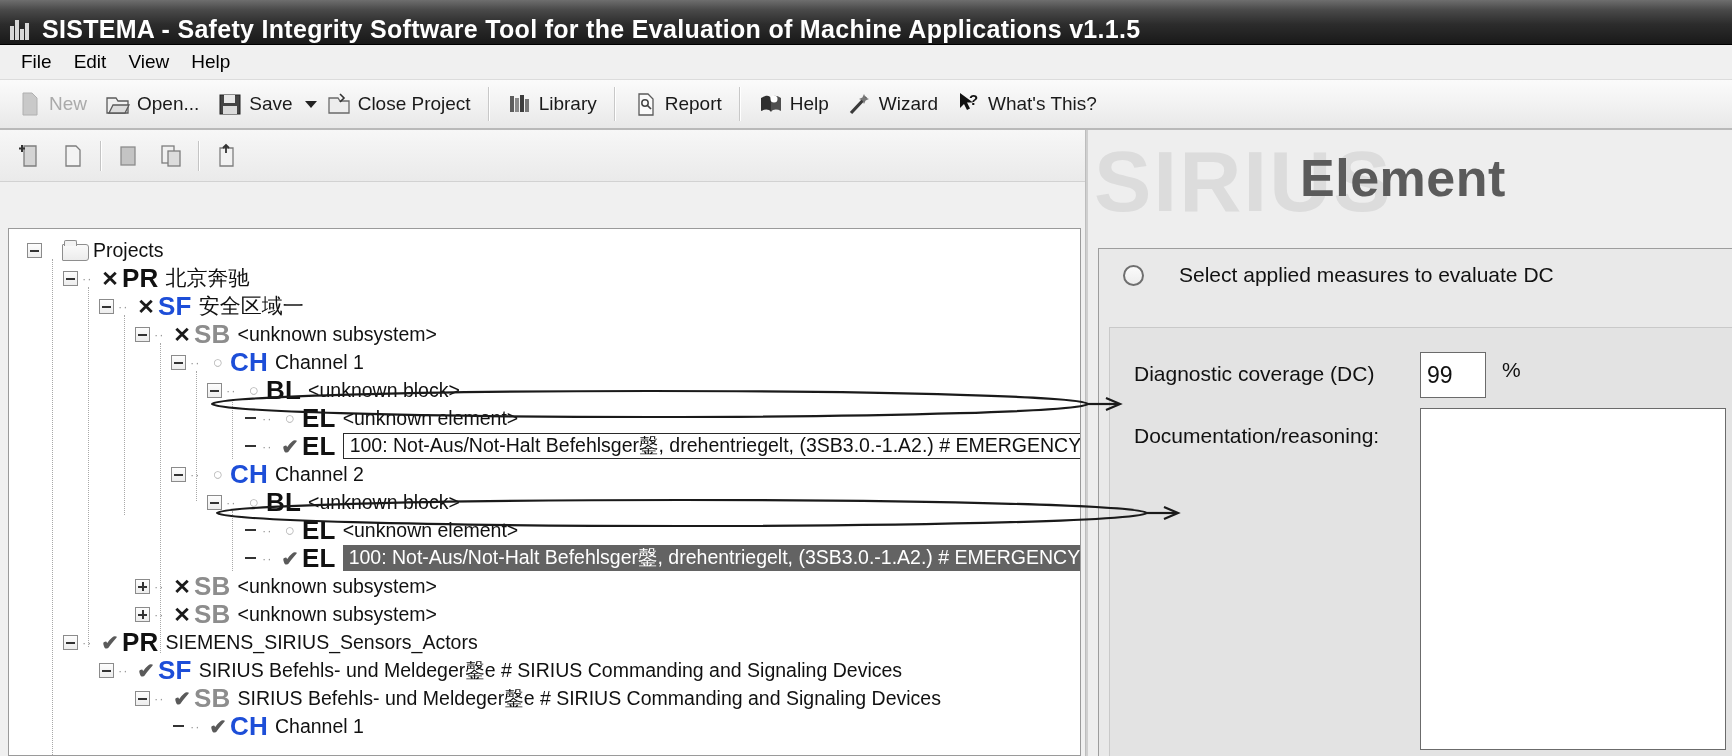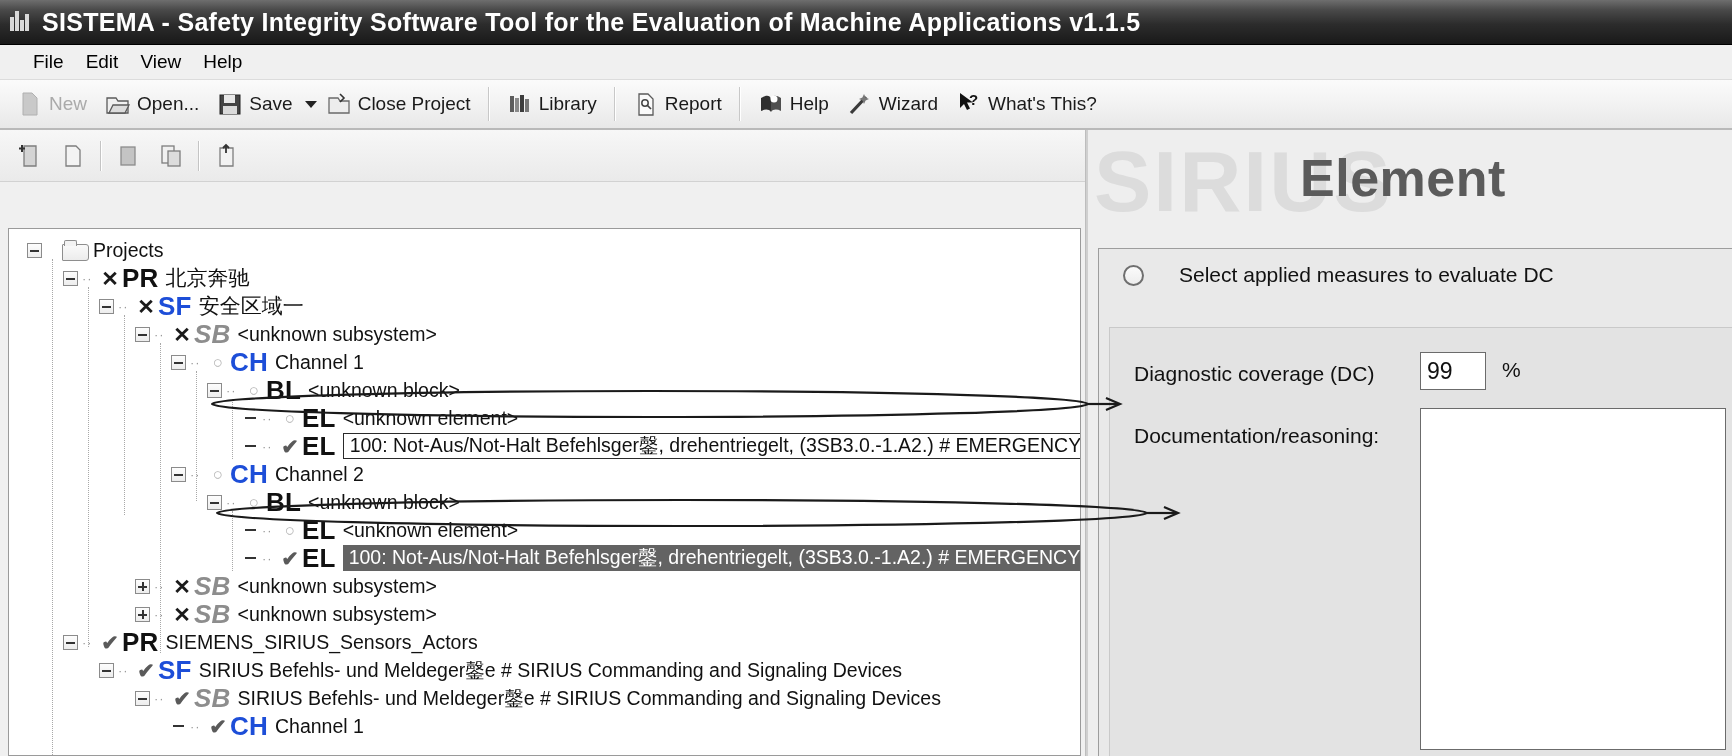--- a/index.html
+++ b/index.html
@@ -11,21 +11,21 @@
     width: 1732px; height: 756px;
     font-family: "Liberation Sans", sans-serif;
     overflow: hidden;
     position: relative;
   }
 
   
   #titlebar {
     height: 45px;
     background: linear-gradient(to bottom, #6e6e6e 0%, #4a4a4a 22%, #2c2c2c 55%, #191919 100%);
-    display: flex; align-items: center;
+    display: flex; align-items: flex-end;
     padding-left: 8px;
     border-bottom: 1px solid #000;
   }
   #title-icon {
     width: 26px; height: 26px;
     margin-right: 8px;
     position: relative;
     flex: none;
   }
   #title-icon span {
@@ -39,21 +39,21 @@
     letter-spacing: 0.3px;
     white-space: nowrap;
   }
 
   
   #menubar {
     height: 35px;
     background: #f0f0f0;
     border-bottom: 1px solid #dcdcdc;
     display: flex; align-items: center;
-    padding-left: 22px;
+    padding-left: 10px;
   }
   .menu-item {
     font-size: 19px;
     color: #000;
     padding: 2px 11px;
     cursor: default;
   }
 
   
   #toolbar {
@@ -158,21 +158,21 @@
   .mark.v { color:#5a5a5a; }
   .mark.o {
     font-weight: normal; color:#b4b4b4; font-size: 17px;
   }
   .tag {
     font-weight: bold; font-size: 26px;
     margin-right: 7px; letter-spacing: .2px;
   }
   .tag.dark { color:#111; }
   .tag.grey { color:#1d4ed8; }
-  .tag.mid { color:#8d8d8d;font-style:italic; }
+  .tag.mid { color:#8d8d8d; }
   .label { font-size: 19.5px; color:#111; }
   .label.cn { font-size: 21px; font-family: Liberation Mono, monospace; }
   .folder-ico {
     width: 26px; height: 20px; flex:none; margin-right:5px;
     position: relative;
   }
   .folder-ico::before{
     content:""; position:absolute; left:0; top:4px; width:25px; height:15px;
     border:1.5px solid #8e8e8e; border-radius:1px 3px 3px 1px;
     background: linear-gradient(to bottom,#fafafa,#ececec);
@@ -291,21 +291,21 @@
     background: #e3e3e3;
     border-top: 1px solid #c9c9c9;
     border-left: 1px solid #c9c9c9;
   }
   #dc-label {
     position:absolute; left: 24px; top: 34px;
     font-size: 21px; color:#111;
   }
   #dc-input {
     position:absolute; left: 310px; top: 24px;
-    width: 66px; height: 38px;
+    width: 66px; height: 46px;
     background:#fff;
     border: 1px solid #6b6b6b;
     font-size: 23px;
     color:#111;
     padding: 2px 6px;
     display:flex; align-items:center;
     font-family: "Liberation Sans", sans-serif;
   }
   #dc-pct {
     position:absolute; left: 392px; top: 30px;

